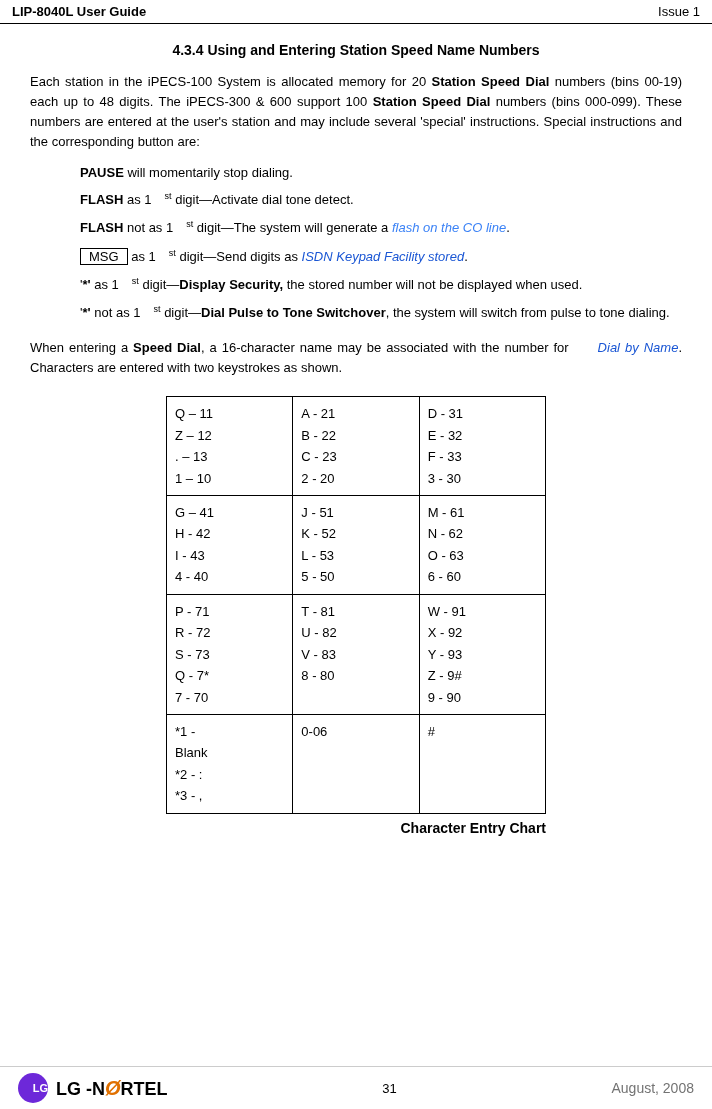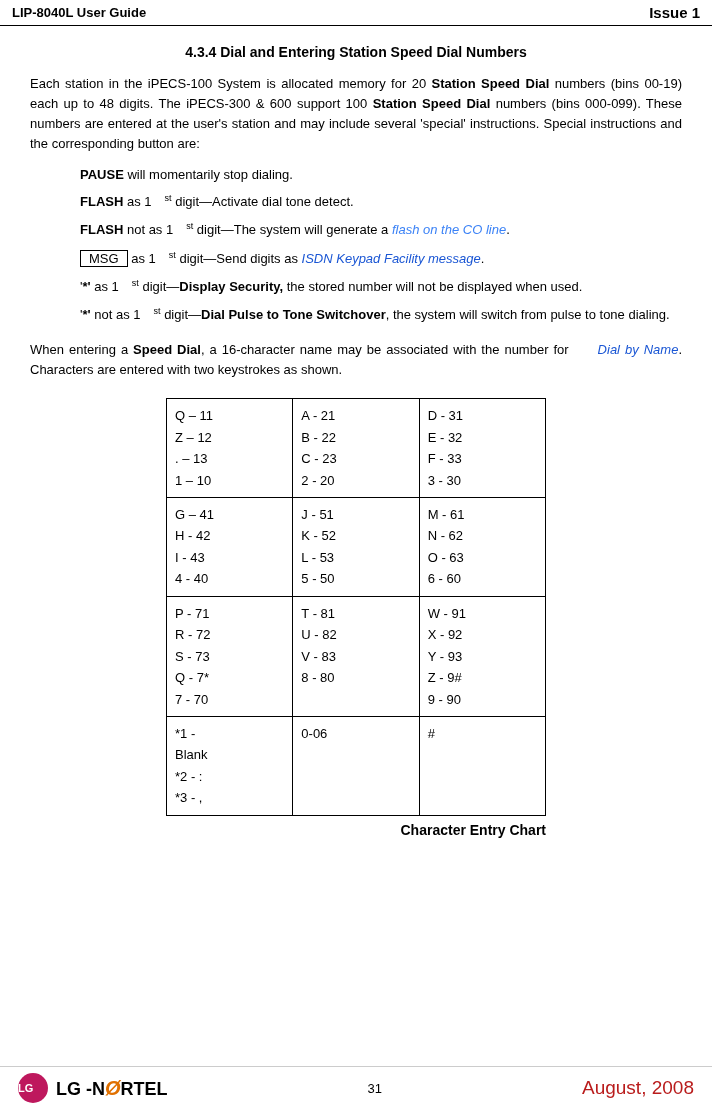--- a/index.html
+++ b/index.html
@@ -29,22 +29,22 @@
       background: #fff;
     }
 
     .header-title {
       font-size: 13px;
       font-weight: bold;
       color: #000;
     }
 
     .header-issue {
-      font-size: 15px;
-      font-weight: bold;
+      font-size: 13px;
+      font-weight: normal;
       color: #000;
     }
 
     .content-area {
       flex: 1;
       padding: 18px 30px 10px 30px;
     }
 
     .section-heading {
       font-size: 14px;
@@ -134,37 +134,37 @@
     .footer-logo {
       display: flex;
       align-items: center;
       gap: 4px;
     }
 
     .footer-logo .lg-circle {
       width: 30px;
       height: 30px;
       border-radius: 50%;
-      background: #be185d;
-      display: flex;
-      align-items: center;
-      justify-content: flex-start;
+      background: #6d28d9;
+      display: flex;
+      align-items: center;
+      justify-content: flex-end;
       color: #fff;
       font-size: 11px;
       font-weight: bold;
     }
 
     .footer-page {
       font-size: 13px;
       color: #000;
     }
 
     .footer-date {
-      font-size: 19px;
-      color: #b91c1c;
+      font-size: 14px;
+      color: #737373;
     }
 
     .dial-by-name-link {
       color: #1a56d4;
       font-style: italic;
       text-decoration: none;
       margin-left: 24px;
     }
   </style>
 </head>
@@ -172,40 +172,40 @@
 
 <div class="page-container">
 
   <div class="header-bar">
     <span class="header-title">LIP-8040L User Guide</span>
     <span class="header-issue">Issue 1</span>
   </div>
 
   <div class="content-area">
 
-    <div class="section-heading">4.3.4  Dial and Entering Station Speed Dial Numbers</div>
+    <div class="section-heading">4.3.4  Using and Entering Station Speed Name Numbers</div>
 
     <div class="body-text">
       Each station in the iPECS-100 System is allocated memory for 20 <b>Station Speed Dial</b> numbers (bins 00-19) each up to 48 digits.  The iPECS-300 &amp; 600 support 100  <b>Station  Speed  Dial</b>  numbers  (bins  000-099).  These numbers are entered at the user's station and may include several 'special' instructions.   Special instructions and the corresponding button are:
     </div>
 
     <div class="indent-block">
       <div class="line"><b>PAUSE</b> will momentarily stop dialing.</div>
     </div>
 
     <div class="indent-block">
       <div class="line"><b>FLASH</b> as 1<sup>st</sup> digit—Activate dial tone detect.</div>
     </div>
 
     <div class="indent-block">
       <div class="line"><b>FLASH</b>  not  as  1<sup>st</sup>  digit—The  system  will generate a <span class="italic-orange">flash on the CO line</span>.</div>
     </div>
 
     <div class="indent-block">
-      <div class="line"><span style="border:1px solid #000;padding:0 8px;font-weight:normal;">MSG</span> as 1<sup>st</sup> digit—Send digits as <span class="italic-blue">ISDN Keypad Facility message</span>.</div>
+      <div class="line"><span style="border:1px solid #000;padding:0 8px;font-weight:normal;">MSG</span> as 1<sup>st</sup> digit—Send digits as <span class="italic-blue">ISDN Keypad Facility stored</span>.</div>
     </div>
 
     <div class="indent-block">
       <div class="line">'<b>*'</b> as 1<sup>st</sup> digit—<b>Display Security,</b> the stored number will not be displayed when used.</div>
     </div>
 
     <div class="indent-block">
       <div class="line">'<b>*'</b> not as 1<sup>st</sup> digit—<b>Dial  Pulse  to  Tone Switchover</b>,  the  system  will  switch  from pulse to tone dialing.</div>
     </div>
 

